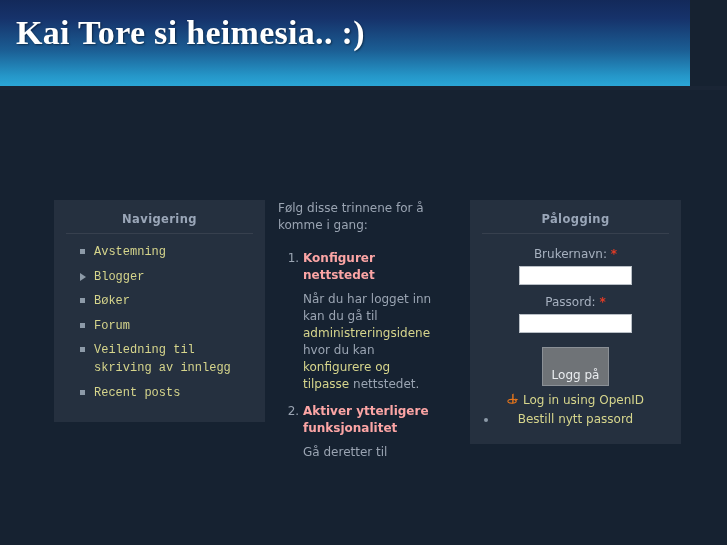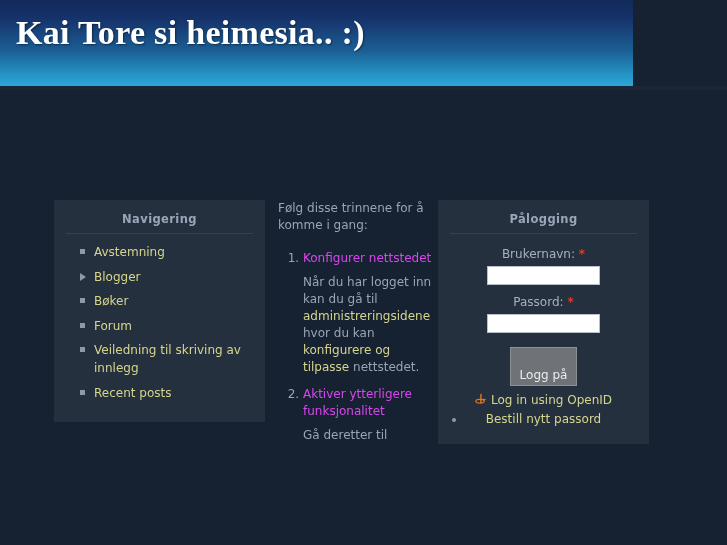--- a/index.html
+++ b/index.html
@@ -7,21 +7,21 @@
     margin: 0; padding: 0;
     width: 727px; height: 545px;
     overflow: hidden;
     background: #162231;
     font-family: "DejaVu Sans", sans-serif;
   }
 
   
   #header {
     position: relative;
-    width: 633px;
+    width: 690px;
     height: 86px;
     background: linear-gradient(to bottom, #13295a 0%, #16336b 22%, #1b5d93 58%, #2596c8 88%, #2ba7d8 100%);
     overflow: hidden;
   }
   #site-name {
     position: absolute;
     left: 16px;
     top: 14px;
     font-family: "Liberation Serif", "DejaVu Serif", serif;
     font-size: 34px;
@@ -72,20 +72,21 @@
     list-style: none;
     margin: 6px 0 0 0;
     padding: 0 0 0 14px;
   }
   #nav-list li {
     position: relative;
     margin: 0 0 6.5px 0;
     padding-left: 14px;
     font-size: 12px;
     line-height: 18px;
+    font-family: Liberation Mono, monospace;
   }
   #nav-list li .marker {
     position: absolute;
     left: 0;
     top: 6px;
     width: 5px; height: 5px;
     background: #8d9aa8;
   }
   #nav-list li .marker.tri {
     width: 0; height: 0;
@@ -129,40 +130,40 @@
     color: #9aa4b2;
   }
   #steps > li {
     margin: 0 0 10px 0;
     font-size: 12px;
     line-height: 17px;
   }
   #steps > li::marker { color: #9aa4b2; }
   .step-title {
     display: block;
-    font-weight: 400;
-    color: #d946ef;
+    font-weight: 700;
+    color: #fca5a5;
     font-size: 12px;
     line-height: 17px;
     margin-bottom: 7px;
   }
   .step-body {
     display: block;
     color: #9aa4b2;
     font-size: 12px;
     line-height: 17px;
   }
   .step-body a, #content a {
     color: #d6d58c;
     text-decoration: none;
   }
 
   
   #sidebar-right {
-    left: 438px;
+    left: 470px;
     top: 110px;
     width: 211px;
     min-height: 210px;
   }
   #login-form {
     text-align: center;
     padding-top: 4px;
   }
   .form-item { margin-bottom: 10px; }
   .form-label {

